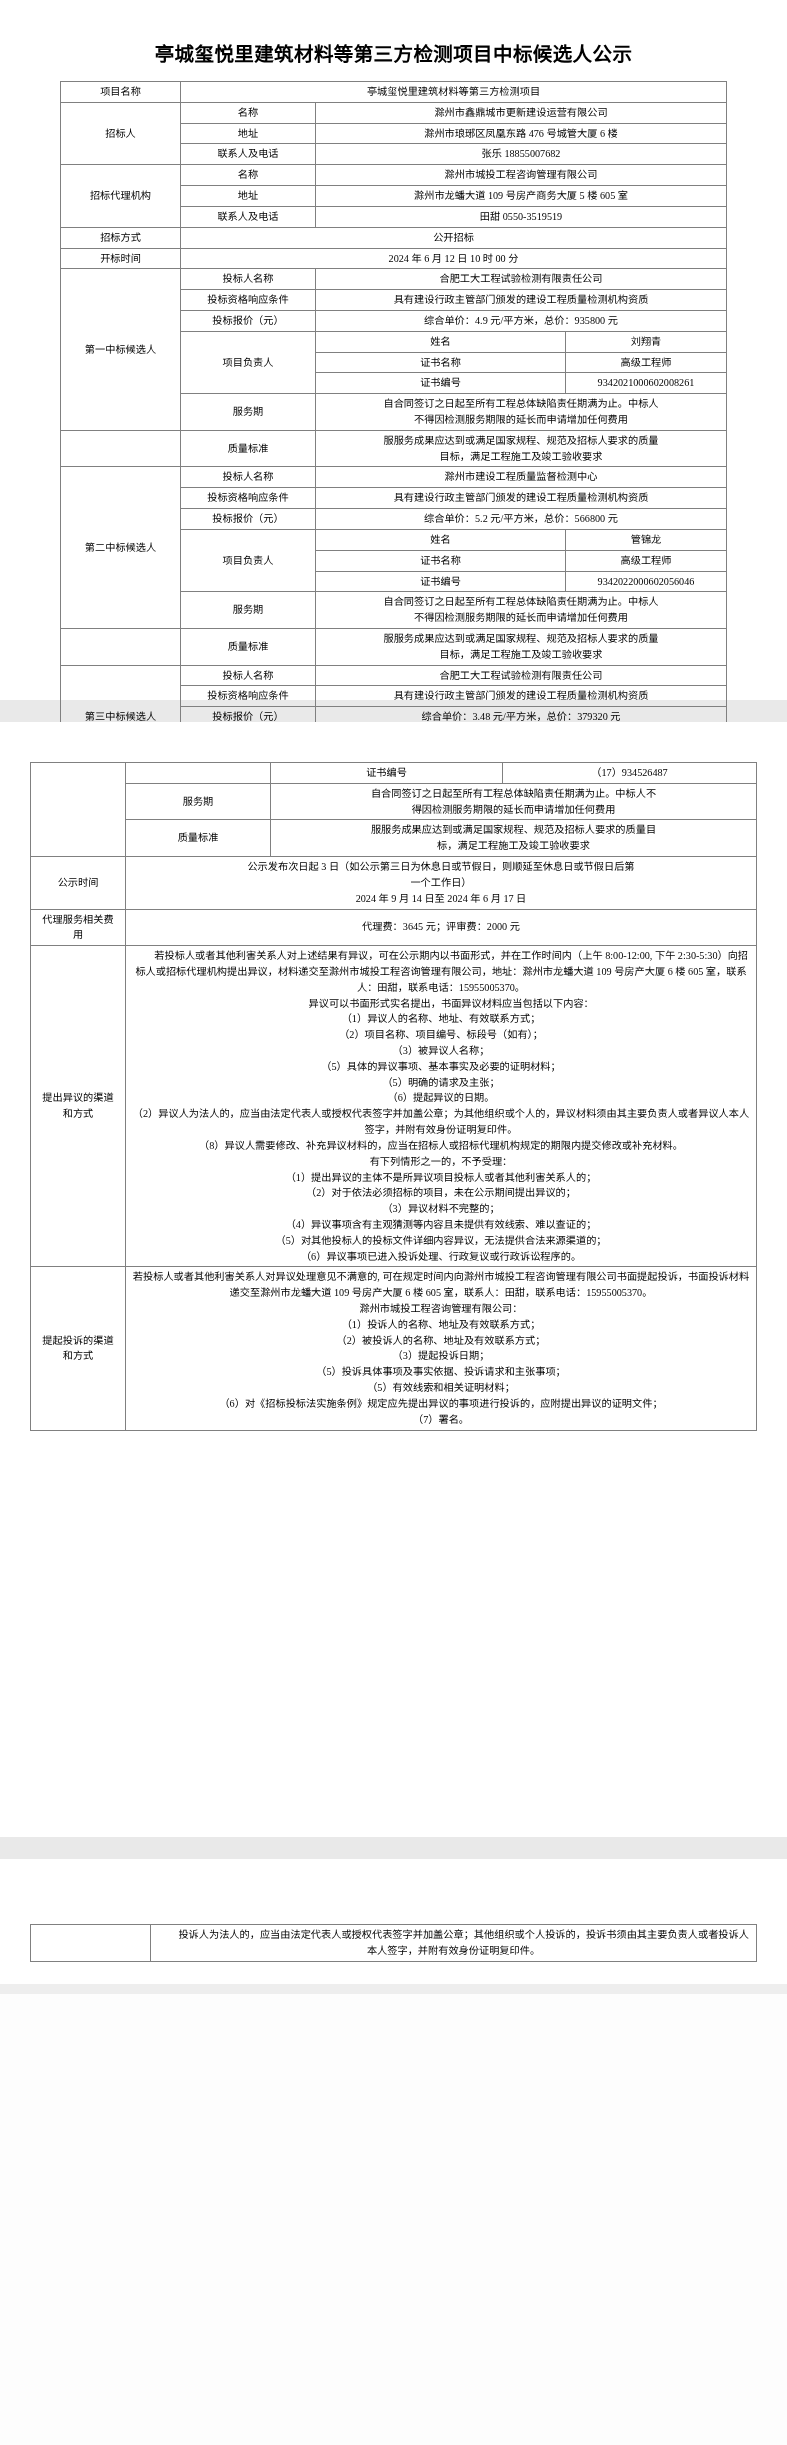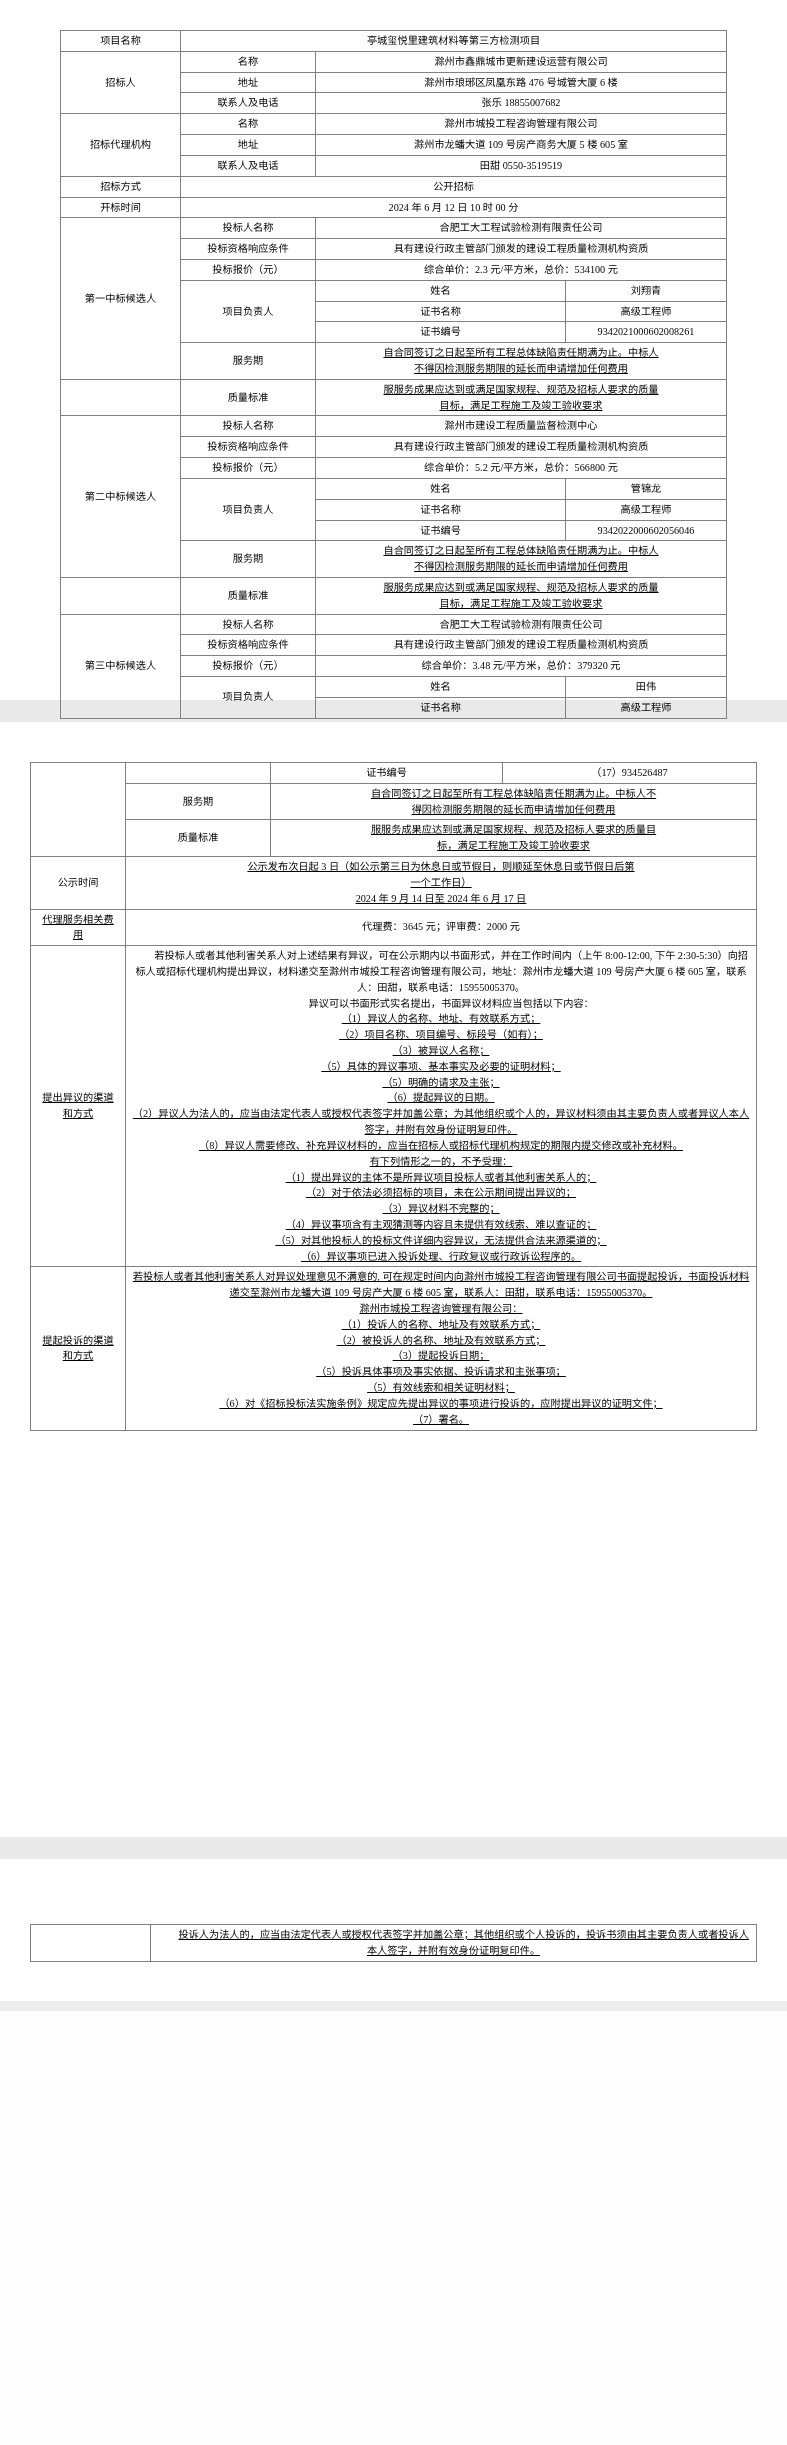--- a/index.html
+++ b/index.html
@@ -13,21 +13,21 @@
     color: #000;
   }
   .page {
     background: #ffffff;
     position: relative;
     box-sizing: border-box;
   }
   .page-1 { padding: 30px 60px 12px 60px; height: 700px; }
   .page-gap { background: #e9e9e9; height: 22px; width: 100%; }
   .page-2 { padding: 40px 30px 20px 30px; height: 1115px; }
-  .page-3 { padding: 65px 30px 20px 30px; height: 142px; text-decoration: underline; }
+  .page-3 { padding: 65px 30px 20px 30px; height: 125px; }
   .tail-gap { background: #eeeeee; height: 10px; width: 100%; }
 
   h1.doc-title {
     font-size: 19.5px;
     font-weight: bold;
     text-align: center;
     margin: 8px 0 14px 0;
     letter-spacing: 0.4px;
     font-family: "Liberation Sans", "DejaVu Sans", sans-serif;
   }
@@ -49,34 +49,35 @@
   }
   td.label      { width: 120px; }
   td.sublabel   { width: 135px; }
   td.just2 {
     text-align: center;
     padding: 3px 7px;
     line-height: 1.62;
   }
   td.tall { line-height: 1.68; }
   .indent { text-indent: 2em; display: block; }
-  .ln { display: block; text-decoration: underline; }
+  .ln { display: block; }
   td.blk {
     text-align: left;
     padding: 4px 8px 6px 8px;
     line-height: 1.66;
     font-size: 10.1px;
   }
   td.blk .indent { text-indent: 2em; }
 </style>
 </head>
 <body>
 
 <div class="page page-1">
 
+  <h1 class="doc-title">亭城玺悦里建筑材料等第三方检测项目中标候选人公示</h1>
 
   <table class="doc">
     <colgroup>
       <col style="width:120px">
         <col style="width:135px">
         <col style="width:250px">
         <col>
     </colgroup>
     <tbody>
       <tr>
@@ -125,21 +126,21 @@
         <td class="label" rowspan="7">第一中标候选人</td>
         <td class="sublabel">投标人名称</td>
         <td colspan="2">合肥工大工程试验检测有限责任公司</td>
       </tr>
       <tr>
         <td class="sublabel">投标资格响应条件</td>
         <td colspan="2">具有建设行政主管部门颁发的建设工程质量检测机构资质</td>
       </tr>
       <tr>
         <td class="sublabel">投标报价（元）</td>
-        <td colspan="2">综合单价：2.3 元/平方米，总价：534100 元</td>
+        <td colspan="2">综合单价：4.9 元/平方米，总价：935800 元</td>
       </tr>
       <tr>
         <td class="sublabel" rowspan="3">项目负责人</td>
         <td>姓名</td>
         <td>刘翔青</td>
       </tr>
       <tr>
         <td>证书名称</td>
         <td>高级工程师</td>
       </tr>

